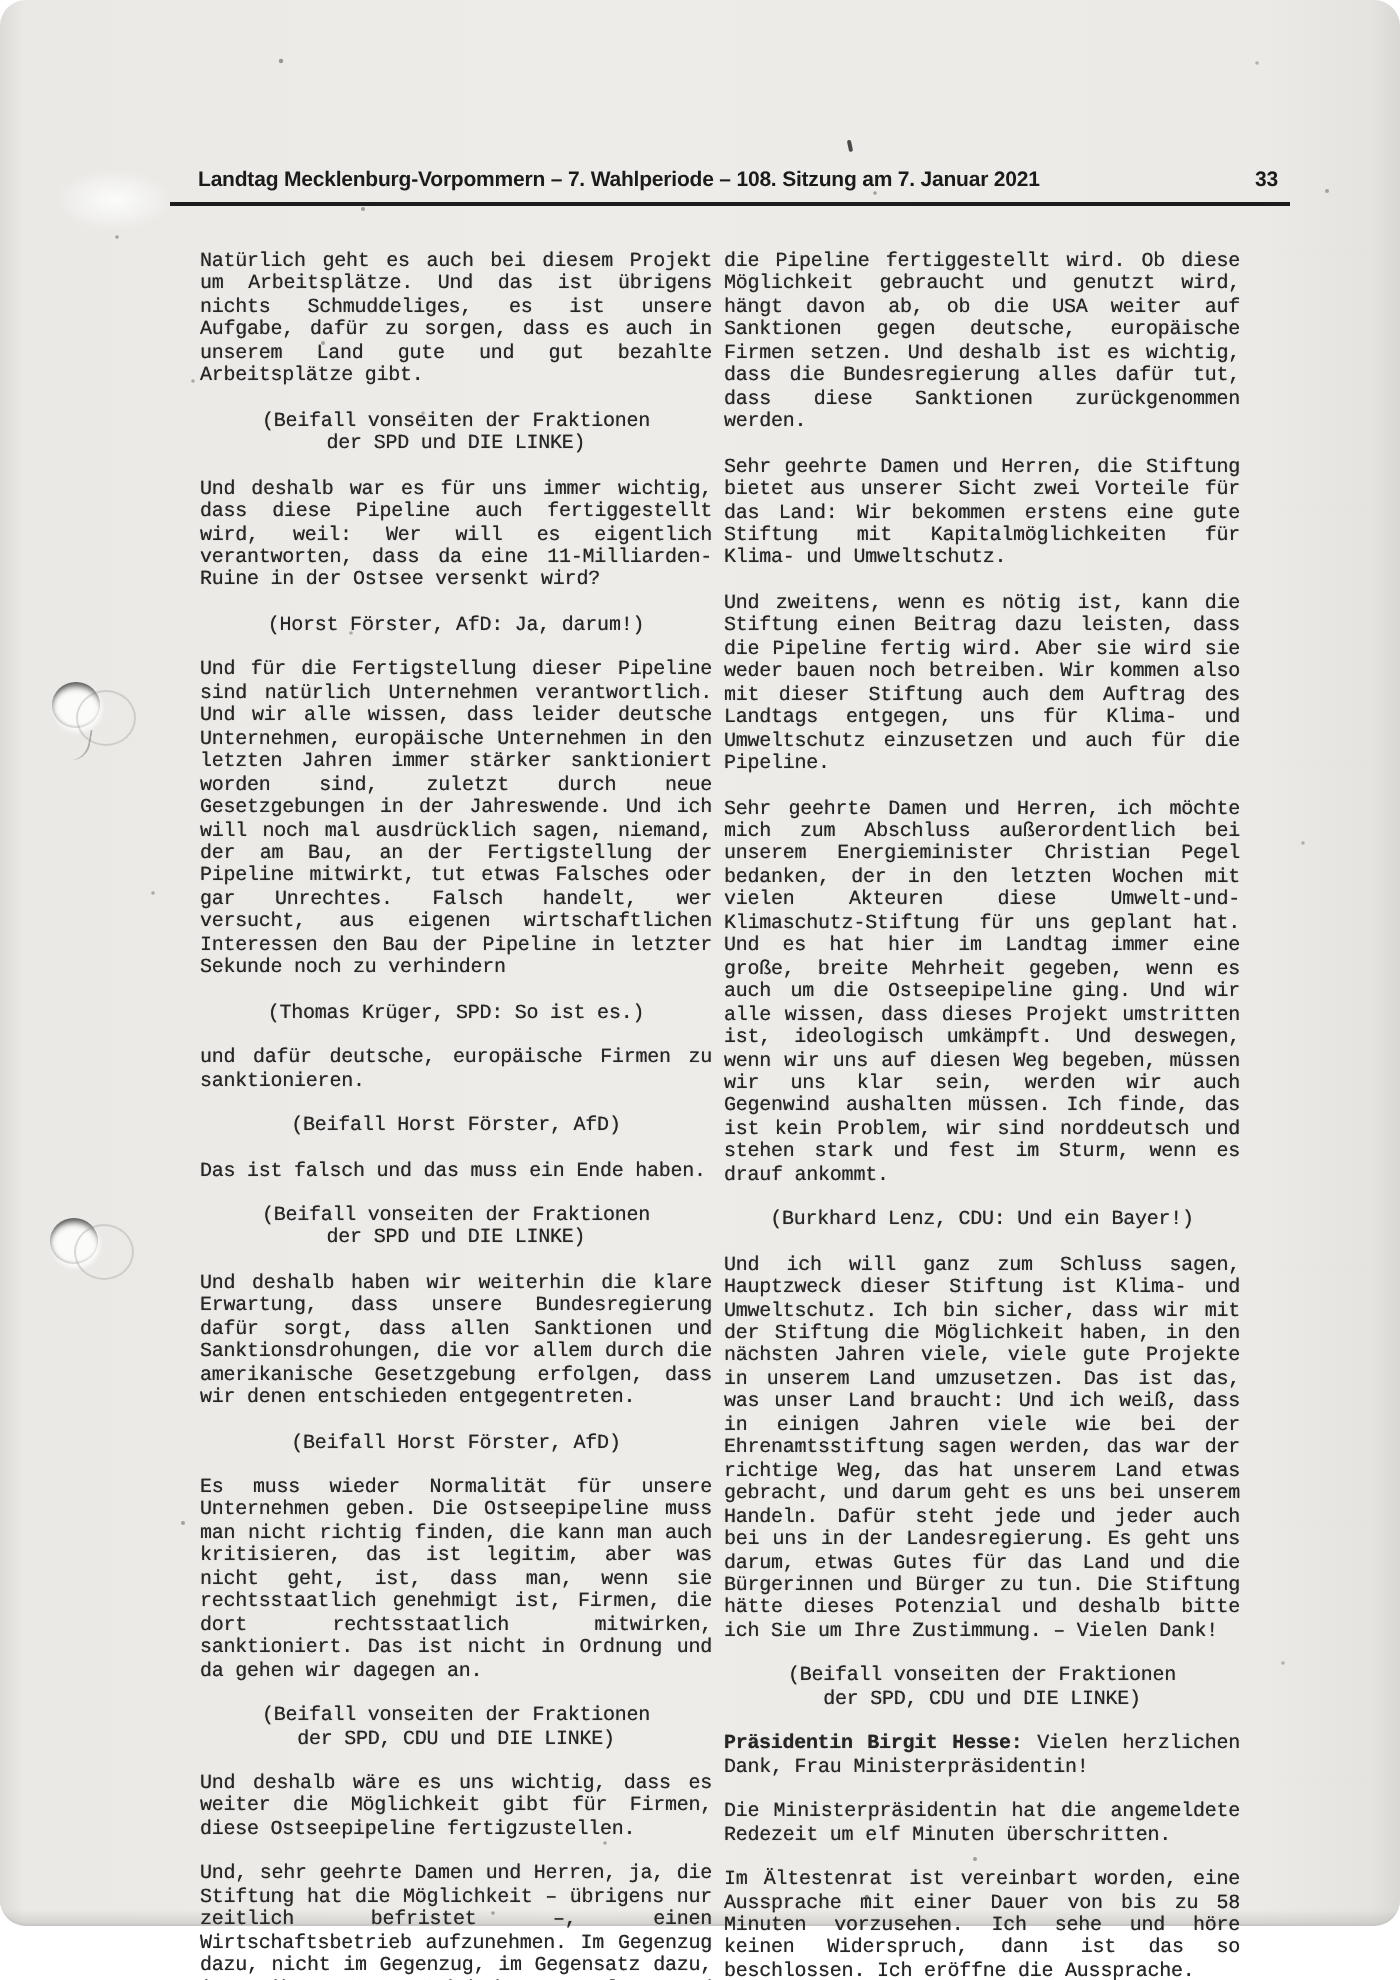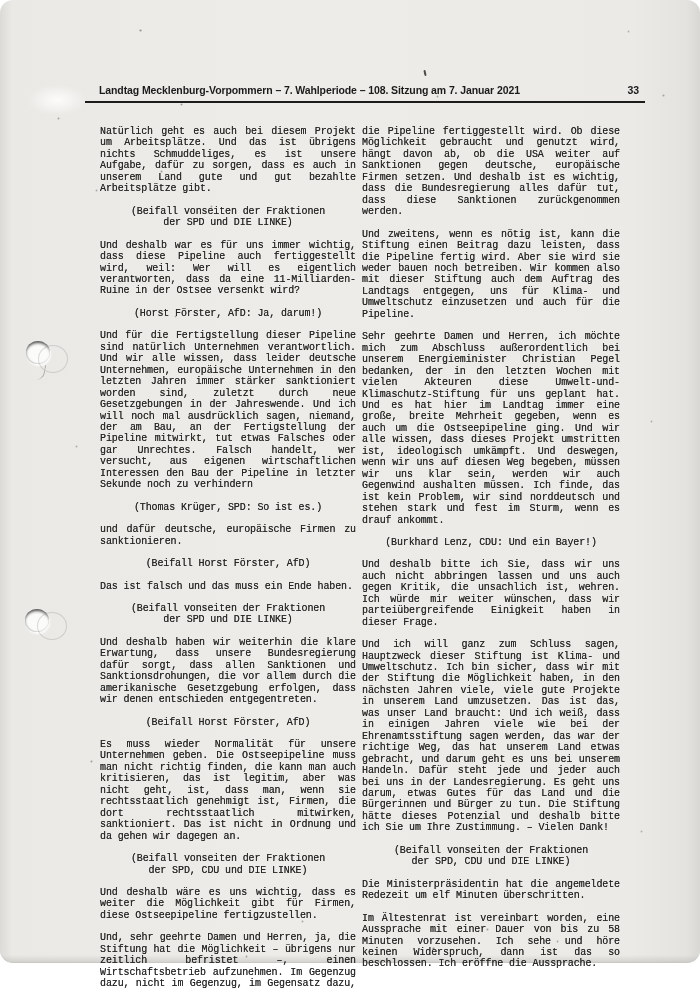--- a/index.html
+++ b/index.html
@@ -123,22 +123,23 @@
       <p class="stage">(Beifall vonseiten der Fraktionen<br>der SPD und DIE LINKE)</p>
       <p class="body">Und deshalb haben wir weiterhin die klare Erwartung, dass unsere Bundesregierung dafür sorgt, dass allen Sanktionen und Sanktionsdrohungen, die vor allem durch die amerikanische Gesetzgebung erfolgen, dass wir denen entschieden entgegentreten.</p>
       <p class="stage">(Beifall Horst Förster, AfD)</p>
       <p class="body">Es muss wieder Normalität für unsere Unternehmen geben. Die Ostseepipeline muss man nicht richtig finden, die kann man auch kritisieren, das ist legitim, aber was nicht geht, ist, dass man, wenn sie rechtsstaatlich genehmigt ist, Firmen, die dort rechtsstaatlich mitwirken, sanktioniert. Das ist nicht in Ordnung und da gehen wir dagegen an.</p>
       <p class="stage">(Beifall vonseiten der Fraktionen<br>der SPD, CDU und DIE LINKE)</p>
       <p class="body">Und deshalb wäre es uns wichtig, dass es weiter die Möglichkeit gibt für Firmen, diese Ostseepipeline fertigzustellen.</p>
       <p class="body">Und, sehr geehrte Damen und Herren, ja, die Stiftung hat die Möglichkeit – übrigens nur zeitlich befristet –, einen Wirtschaftsbetrieb aufzunehmen. Im Gegenzug dazu, nicht im Gegenzug, im Gegensatz dazu, ist ihre Haupttätigkeit, Umwelt- und Klimaschutz, zeitlich unbefristet, um auch mal die Verhältnismäßigkeiten klarzustellen. Wir haben nicht vor, dass diese Stiftung diese Pipeline baut oder betreibt, es geht lediglich darum, dass die Stiftung die Möglichkeit hätte, einen Beitrag dazu zu leisten, dass</p>
     </div>
   <div class="col col-right">
       <p class="body">die Pipeline fertiggestellt wird. Ob diese Möglichkeit gebraucht und genutzt wird, hängt davon ab, ob die USA weiter auf Sanktionen gegen deutsche, europäische Firmen setzen. Und deshalb ist es wichtig, dass die Bundesregierung alles dafür tut, dass diese Sanktionen zurückgenommen werden.</p>
+      <p class="body">Sehr geehrte Damen und Herren, die Stiftung bietet aus unserer Sicht zwei Vorteile für das Land: Wir bekommen erstens eine gute Stiftung mit Kapitalmöglichkeiten für Klima- und Umweltschutz.</p>
       <p class="body">Und zweitens, wenn es nötig ist, kann die Stiftung einen Beitrag dazu leisten, dass die Pipeline fertig wird. Aber sie wird sie weder bauen noch betreiben. Wir kommen also mit dieser Stiftung auch dem Auftrag des Landtags entgegen, uns für Klima- und Umweltschutz einzusetzen und auch für die Pipeline.</p>
       <p class="body">Sehr geehrte Damen und Herren, ich möchte mich zum Abschluss außerordentlich bei unserem Energieminister Christian Pegel bedanken, der in den letzten Wochen mit vielen Akteuren diese Umwelt-und-Klimaschutz-Stiftung für uns geplant hat. Und es hat hier im Landtag immer eine große, breite Mehrheit gegeben, wenn es auch um die Ostseepipeline ging. Und wir alle wissen, dass dieses Projekt umstritten ist, ideologisch umkämpft. Und deswegen, wenn wir uns auf diesen Weg begeben, müssen wir uns klar sein, werden wir auch Gegenwind aushalten müssen. Ich finde, das ist kein Problem, wir sind norddeutsch und stehen stark und fest im Sturm, wenn es drauf ankommt.</p>
       <p class="stage">(Burkhard Lenz, CDU: Und ein Bayer!)</p>
-      <p class="body">Und deshalb bitte ich Sie, dass wir uns auch nicht abbringen lassen und uns auch gegen Kritik, die unsachlich ist, wehren. Ich würde mir weiter wünschen, dass wir parteiübergreifende Einigkeit haben in dieser Frage.</p>
       <p class="body">Und ich will ganz zum Schluss sagen, Hauptzweck dieser Stiftung ist Klima- und Umweltschutz. Ich bin sicher, dass wir mit der Stiftung die Möglichkeit haben, in den nächsten Jahren viele, viele gute Projekte in unserem Land umzusetzen. Das ist das, was unser Land braucht: Und ich weiß, dass in einigen Jahren viele wie bei der Ehrenamtsstiftung sagen werden, das war der richtige Weg, das hat unserem Land etwas gebracht, und darum geht es uns bei unserem Handeln. Dafür steht jede und jeder auch bei uns in der Landesregierung. Es geht uns darum, etwas Gutes für das Land und die Bürgerinnen und Bürger zu tun. Die Stiftung hätte dieses Potenzial und deshalb bitte ich Sie um Ihre Zustimmung. – Vielen Dank!</p>
       <p class="stage">(Beifall vonseiten der Fraktionen<br>der SPD, CDU und DIE LINKE)</p>
+      <p class="body"><b>Präsidentin Birgit Hesse:</b> Vielen herzlichen Dank, Frau Ministerpräsidentin!</p>
       <p class="body">Die Ministerpräsidentin hat die angemeldete Redezeit um elf Minuten überschritten.</p>
       <p class="body">Im Ältestenrat ist vereinbart worden, eine Aussprache mit einer Dauer von bis zu 58 Minuten vorzusehen. Ich sehe und höre keinen Widerspruch, dann ist das so beschlossen. Ich eröffne die Aussprache.</p>
     </div>
 </div>
 
 </body></html>

